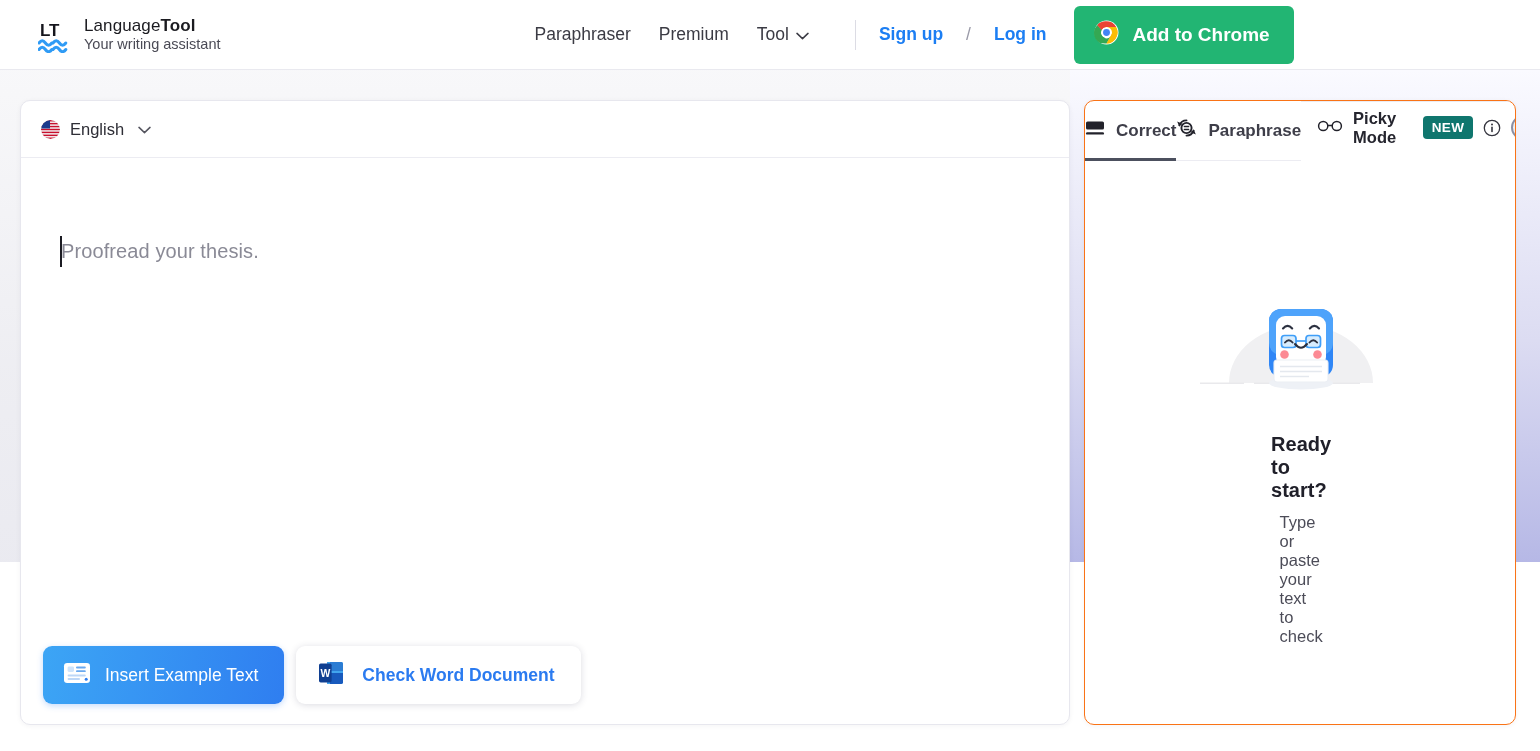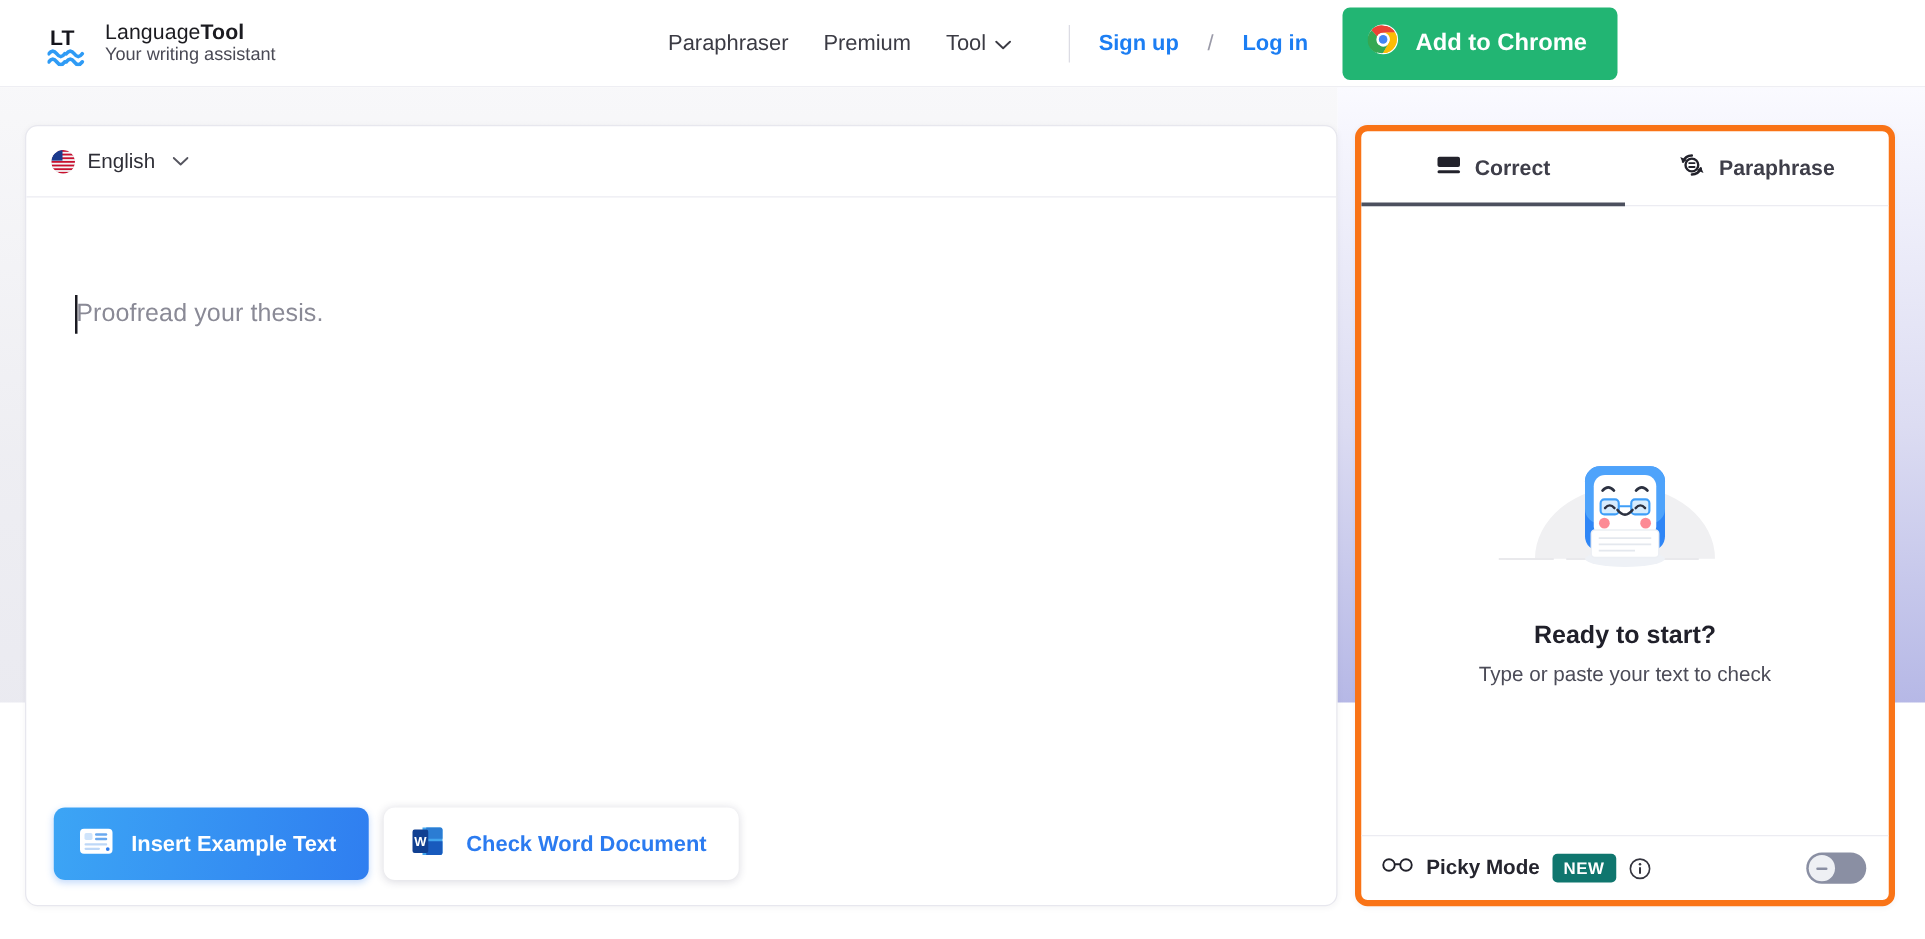--- a/index.html
+++ b/index.html
@@ -99,42 +99,42 @@
     width: 1.6px; height: 31px; background: #1b1b22;
   }
 
   .editor-actions {
     position: absolute; left: 22px; bottom: 22px;
     display: flex; align-items: center; gap: 12px;
   }
   .btn-example {
     height: 58px; border-radius: 9px;
     background: linear-gradient(100deg, #3ca5f5 0%, #2f7ef0 100%);
-    color: #fff; font-size: 17.5px; font-weight: 700;
+    color: #fff; font-size: 17.5px; font-weight: 400;
     display: flex; align-items: center; gap: 14px;
     padding: 0 26px 0 20px; cursor: pointer;
     box-shadow: 0 2px 6px rgba(47,126,240,.28);
   }
   .btn-word {
     height: 58px; border-radius: 9px; background: #fff;
     color: #2b7bf0; font-size: 17.5px; font-weight: 700;
     display: flex; align-items: center; gap: 16px;
     padding: 0 26px 0 20px; cursor: pointer;
     box-shadow: 0 1px 7px rgba(40,40,80,.17);
   }
 
   
   .side-panel {
     position: absolute; left: 1084px; top: 100px;
     width: 432px; height: 625px;
-    background: #fff; border: 5px solid #f97316;
+    background: #fff; border: 1px solid #f97316;
     border-radius: 10px;
     box-shadow: 0 1px 5px rgba(30,30,60,.05);
     overflow: hidden;
-    display: flex; flex-direction: column;
+    display: flex; flex-direction: row;
   }
   .tabs { height: 60px; display: flex; border-bottom: 1px solid #ececf2; }
   .tab {
     flex: 1; display: flex; align-items: center; justify-content: center; gap: 11px;
     font-size: 17px; font-weight: 700; color: #3e3e49; cursor: pointer;
     position: relative;
   }
   .tab.active::after {
     content: ""; position: absolute; left: 0; right: 0; bottom: -1px;
     height: 3px; background: #4c505e;

